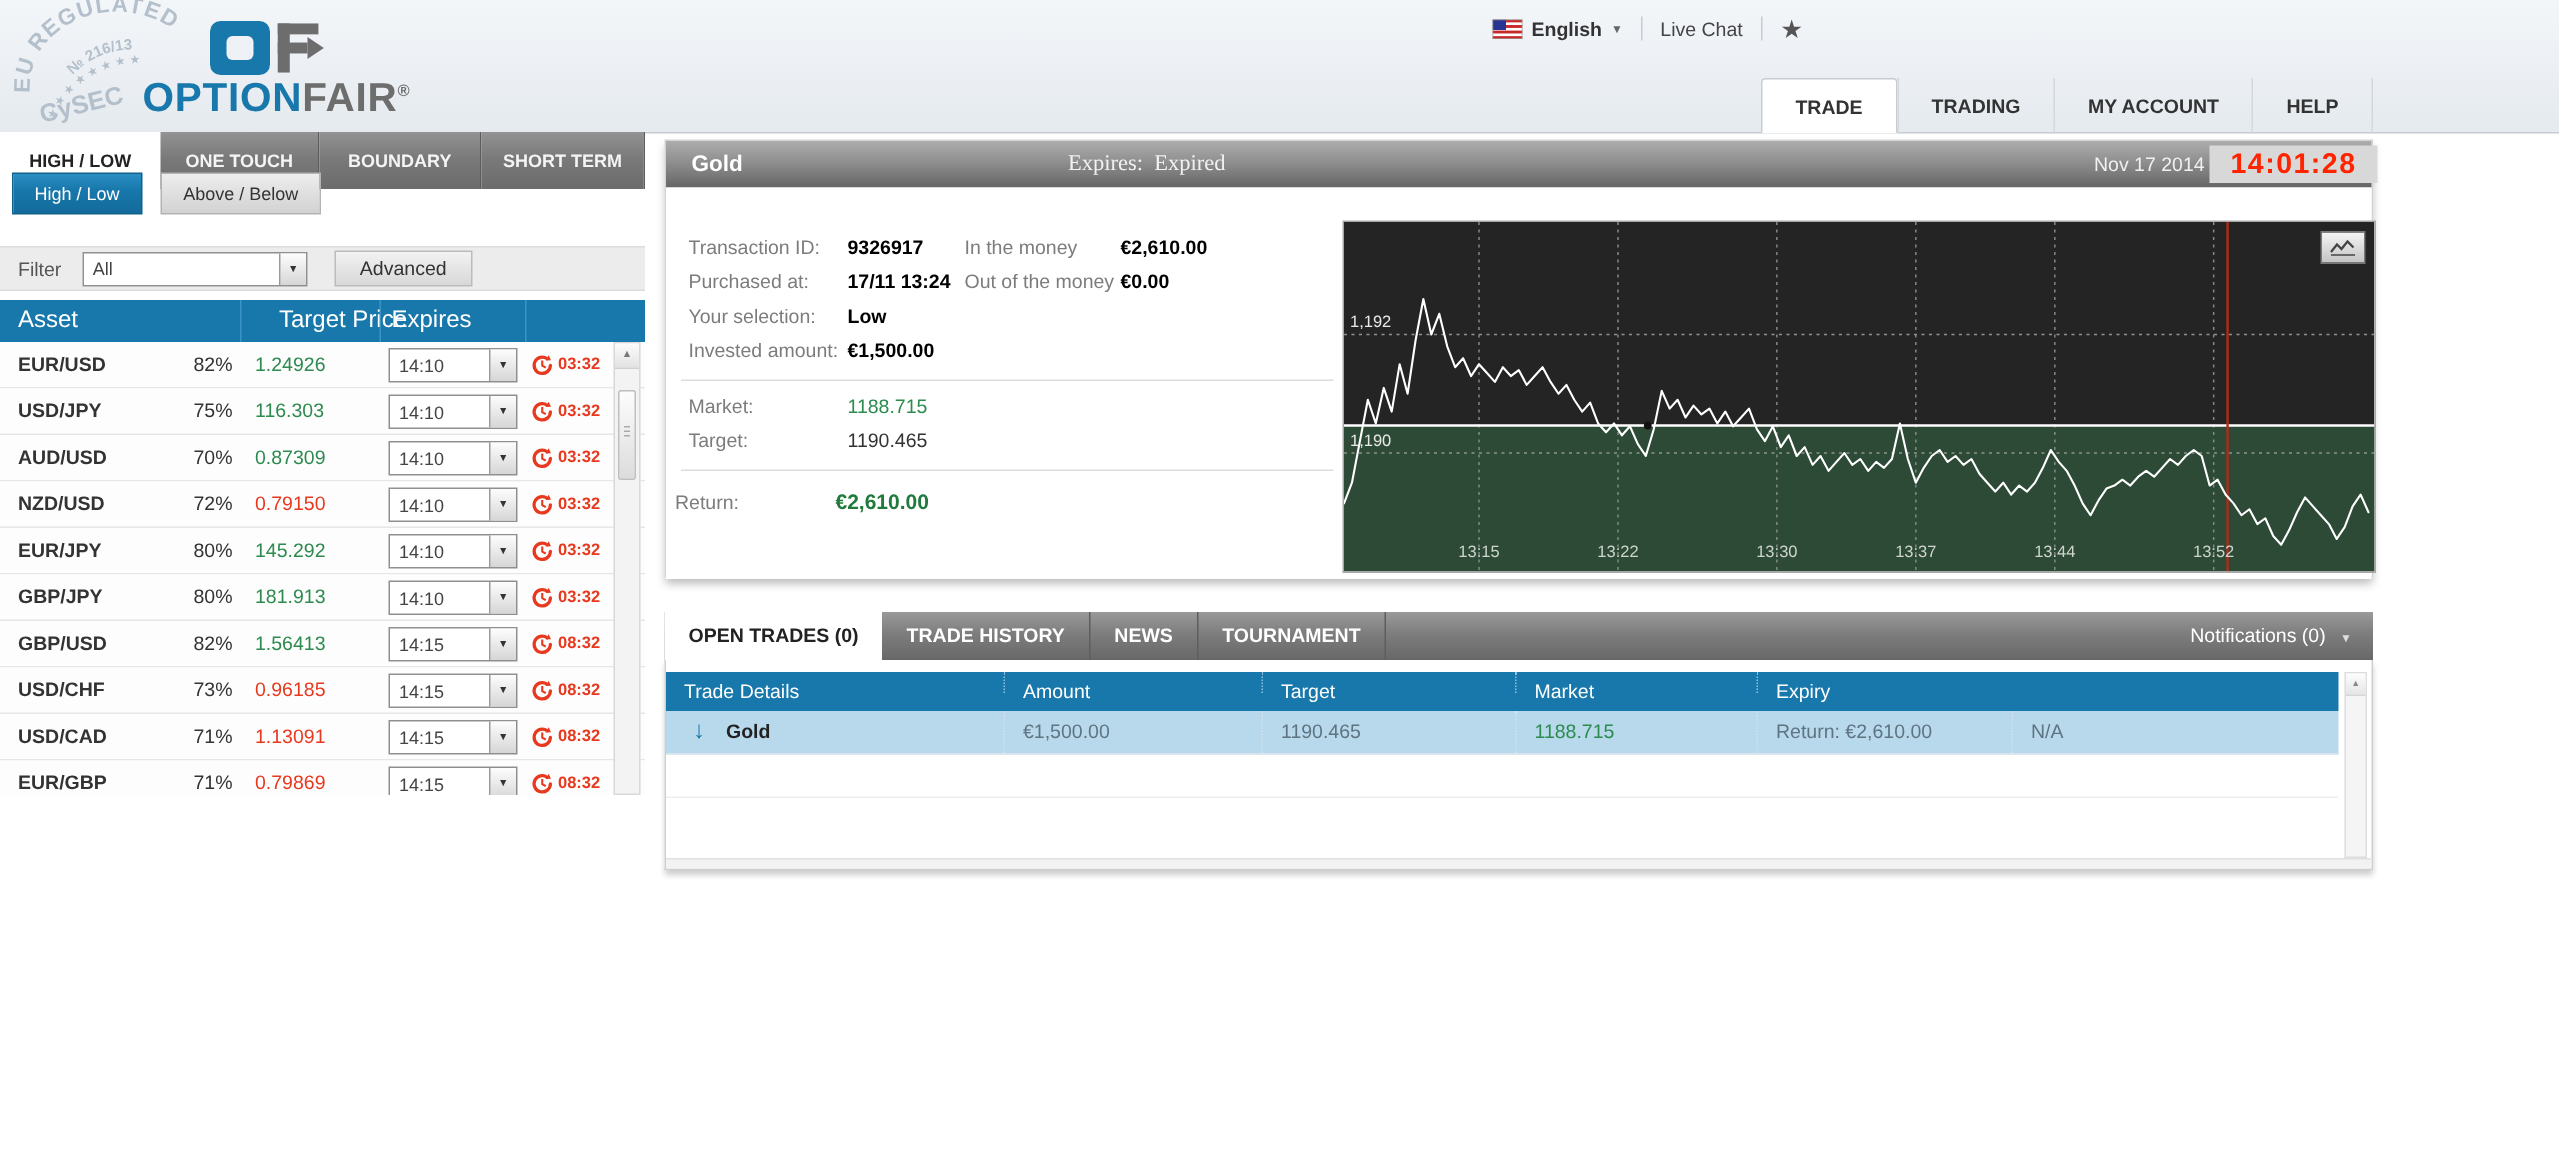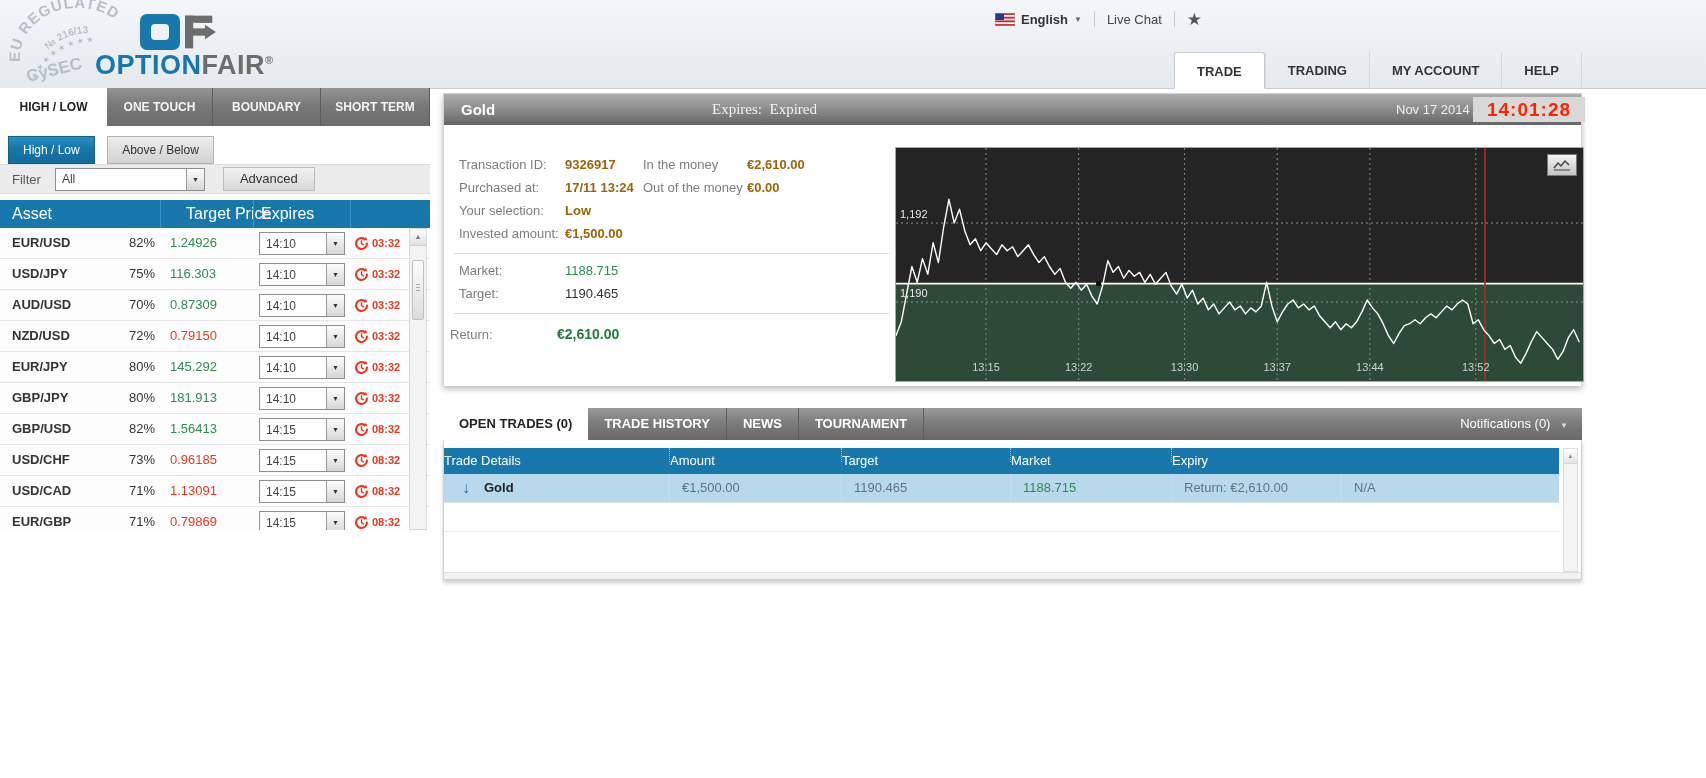--- a/index.html
+++ b/index.html
@@ -26,21 +26,21 @@
   .nav .tab{padding:0 22px;line-height:37px;font-size:13px;font-weight:bold;color:#333;
             border-left:1px solid #d2d8dd;cursor:pointer;}
   .nav .tab:last-child{border-right:1px solid #d2d8dd;}
   .nav .tab.active{background:#fff;border:1px solid #c6ccd2;border-bottom:1px solid #fff;border-radius:3px 3px 0 0;}
   
   .lpanel{position:absolute;left:0;top:88px;width:430px;height:442px;background:#fff;overflow:hidden;}
   .ttabs{position:absolute;left:0;top:0;width:430px;height:38px;display:flex;}
   .ttab{text-align:center;line-height:38px;font-weight:bold;font-size:12px;color:#f4f4f4;
         background:linear-gradient(#939393,#7a7a7a 45%,#6b6b6b);border-right:1px solid #5c5c5c;cursor:pointer;box-sizing:border-box;}
   .ttab.active{background:#fff;color:#222;border-right:none;}
-  .modes{position:absolute;left:0;top:48px;height:28px;}
+  .modes{position:absolute;left:0;top:27px;height:28px;}
   .mbtn{display:inline-block;height:26px;line-height:26px;padding:0 14px;font-size:12px;cursor:pointer;
         background:linear-gradient(#ededed,#d2d2d2);border:1px solid #b3b3b3;color:#333;margin-left:8px;}
   .mbtn.active{background:linear-gradient(#2a8ec2,#1878ab 40%,#136b9c);border:1px solid #11618d;color:#fff;}
   .fbar{position:absolute;left:0;top:76px;width:430px;height:28px;background:#ececec;
         border-top:1px solid #dcdcdc;border-bottom:1px solid #dcdcdc;display:flex;align-items:center;}
   .flabel{margin-left:12px;font-size:13px;color:#555;}
   .sel{display:flex;align-items:center;height:21px;border:1px solid #8f8f8f;background:#fff;font-size:12px;color:#444;cursor:pointer;}
   .sel .v{flex:1;padding-left:6px;white-space:nowrap;overflow:hidden;}
   .sel .b{width:17px;height:100%;border-left:1px solid #9a9a9a;background:linear-gradient(#fdfdfd,#d6d6d6);
           display:flex;align-items:center;justify-content:center;font-size:7px;color:#333;}
@@ -69,40 +69,40 @@
           box-shadow:0 4px 6px rgba(0,0,0,.28);border:1px solid #d3d3d3;box-sizing:border-box;}
   .ghead{position:absolute;left:0;top:0;width:100%;height:31px;
          background:linear-gradient(#adadad,#8f8f8f 45%,#656565);}
   .gtitle{position:absolute;left:17px;line-height:31px;font-size:15px;font-weight:bold;color:#fff;}
   .gexp{position:absolute;left:268px;line-height:31px;font-size:15px;color:#f2f2f2;font-family:"Liberation Serif",serif;}
   .gdate{position:absolute;left:952px;line-height:31px;font-size:13px;color:#f0f0f0;}
   .gclock{position:absolute;left:1029px;top:3px;width:112px;height:25px;background:#d8d8d8;text-align:center;
           line-height:25px;font-size:19px;font-weight:bold;color:#ff2400;letter-spacing:1px;box-sizing:border-box;}
   .gbody{position:absolute;left:0;top:31px;width:100%;height:261px;background:#fff;font-size:13px;}
   .dl{position:absolute;color:#7c7c7c;}
-  .dv{position:absolute;color:#a16207;font-weight:bold;}
+  .dv{position:absolute;color:#000000;font-weight:bold;}
   .dv.green{color:#2e8b50;font-weight:normal;}
   .dv.plain{color:#333;font-weight:normal;}
   .dv.ret{color:#1f7a3c;font-weight:bold;font-size:14px;}
   .ddiv{position:absolute;left:10px;width:435px;height:1px;background:#ddd;}
   .chart{position:absolute;left:452px;top:23px;width:687px;height:233px;outline:1px solid #a8a8a8;}
   .chart-btn{position:absolute;right:6px;top:6px;width:28px;height:20px;background:linear-gradient(#f4f4f4,#c4c4c4);
              border:1px solid #777;display:flex;align-items:center;justify-content:center;cursor:pointer;}
   
   .btabs{position:absolute;left:443px;top:408px;width:1139px;height:32px;
          background:linear-gradient(#9a9a9a,#7d7d7d 45%,#686868);display:flex;}
   .btab{padding:0 16px;line-height:32px;font-size:13px;font-weight:bold;color:#fff;border-right:1px solid #5e5e5e;cursor:pointer;}
   .btab.active{background:#fff;color:#222;border-right:none;}
   .notif{position:absolute;right:14px;top:0;line-height:32px;font-size:13px;color:#fff;cursor:pointer;}
   .notif .caret{color:#ddd;margin-left:6px;}
   
   .bpanel{position:absolute;left:443px;top:440px;width:1139px;height:140px;background:#fff;
           border:1px solid #cfcfcf;border-top:none;box-sizing:border-box;box-shadow:0 3px 4px rgba(0,0,0,.2);}
   .bthead{position:absolute;left:0;top:8px;width:1115px;height:26px;background:#1878ab;color:#fff;font-size:13px;}
-  .bthead .c{position:absolute;top:0;height:14px;line-height:26px;box-sizing:border-box;
+  .bthead .c{position:absolute;top:0;height:14px;line-height:26px;padding-left:12px;box-sizing:border-box;
              border-left:1px dotted #8fc2de;}
   .bthead .c:first-child{border-left:none;}
   .btrow{position:absolute;left:0;top:34px;width:1115px;height:28px;background:#b7d9eb;font-size:13px;color:#5f7483;
          border-bottom:1px solid #d7e4ec;}
   .btrow .c{position:absolute;top:0;height:28px;line-height:28px;padding-left:12px;box-sizing:border-box;border-left:1px dotted #cfe3ee;}
   .btrow .c:first-child{border-left:none;}
   .btrow .asset{font-weight:bold;color:#222;margin-left:28px;}
   .btrow .dn{position:absolute;left:18px;top:0;font-size:16px;font-weight:bold;color:#1878ab;}
   .btrow .green{color:#2e8b50;}
   .btempty{position:absolute;left:0;top:63px;width:1115px;height:28px;border-bottom:1px solid #ededed;}

